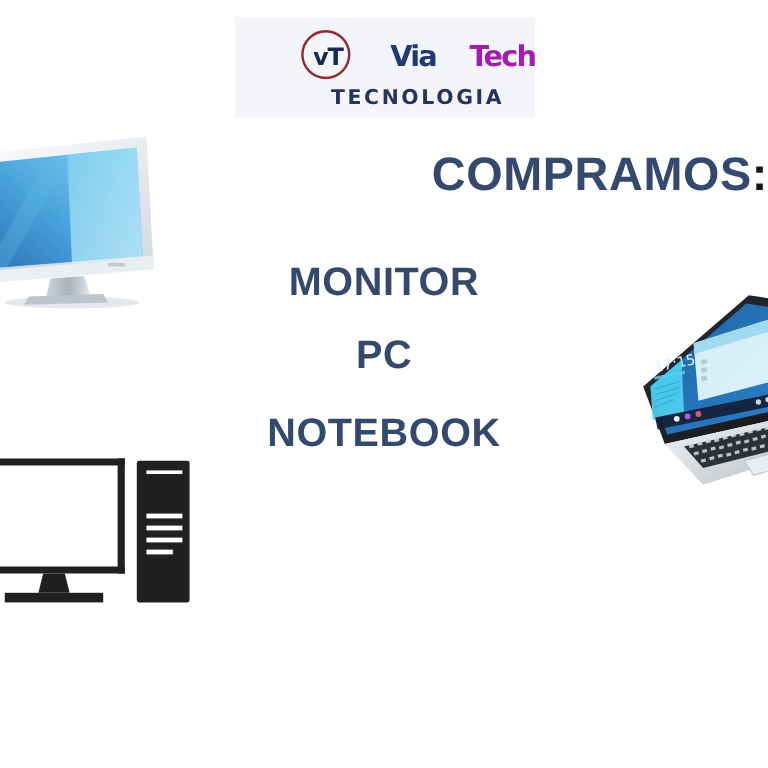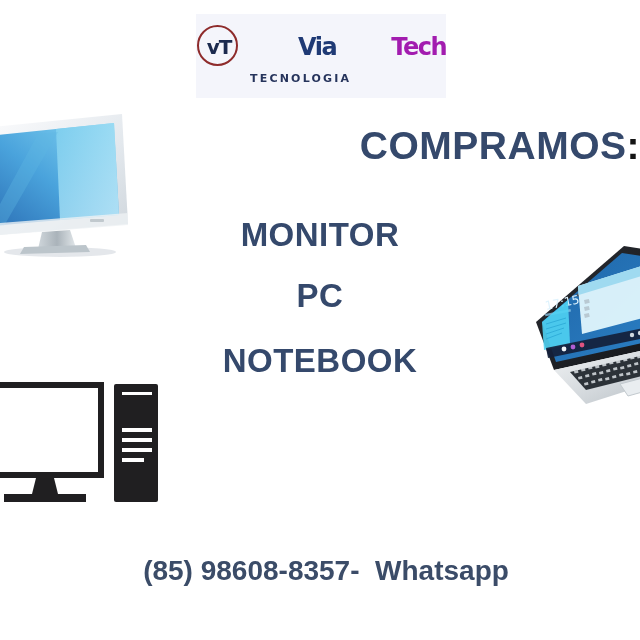--- a/index.html
+++ b/index.html
@@ -29,21 +29,21 @@
     background: #f4f5fb;
   }
   .logo-row {
     position: absolute;
     left: 0;
     top: 6px;
     width: 250px;
     height: 54px;
     display: flex;
     align-items: center;
-    justify-content: space-between;
+    justify-content: flex-end;
     gap: 28px;
   }
   .logo-mark {
     position: relative;
     width: 46px;
     height: 46px;
     flex: none;
     margin-right: 1px;
   }
   .logo-mark .ring {
@@ -77,25 +77,26 @@
     letter-spacing: -1.5px;
     line-height: 1;
   }
   .logo-word.via { color: #1f3a75; }
   .logo-word.tech { color: #a21caf; }
   .logo-sub {
     position: absolute;
     left: 0;
     top: 58px;
     width: 250px;
+    text-align: center;
     padding-left: 54px;
     box-sizing: border-box;
     font-family: "DejaVu Sans", sans-serif;
     font-weight: bold;
-    font-size: 11px;
+    font-size: 17px;
     letter-spacing: 2.2px;
     color: #26345c;
   }
 
   
   .headline {
     position: absolute;
     left: 0;
     top: 124px;
     width: 640px;
@@ -337,15 +338,14 @@
       <path d="M108 148 L146 138 L152 150 L116 160 Z" fill="#e9edf0" stroke="#c2c9ce" stroke-width="1"></path>
     </svg>
   </div>
 
   <div class="headline"><span>COMPRAMOS</span><span class="colon">:</span></div>
 
   <div class="item item-0">MONITOR</div>
   <div class="item item-1">PC</div>
   <div class="item item-2">NOTEBOOK</div>
 
-  <div class="phone">(85) 98608-8357-  Whatsapp</div>
 
 </div>
 
 </body></html>

